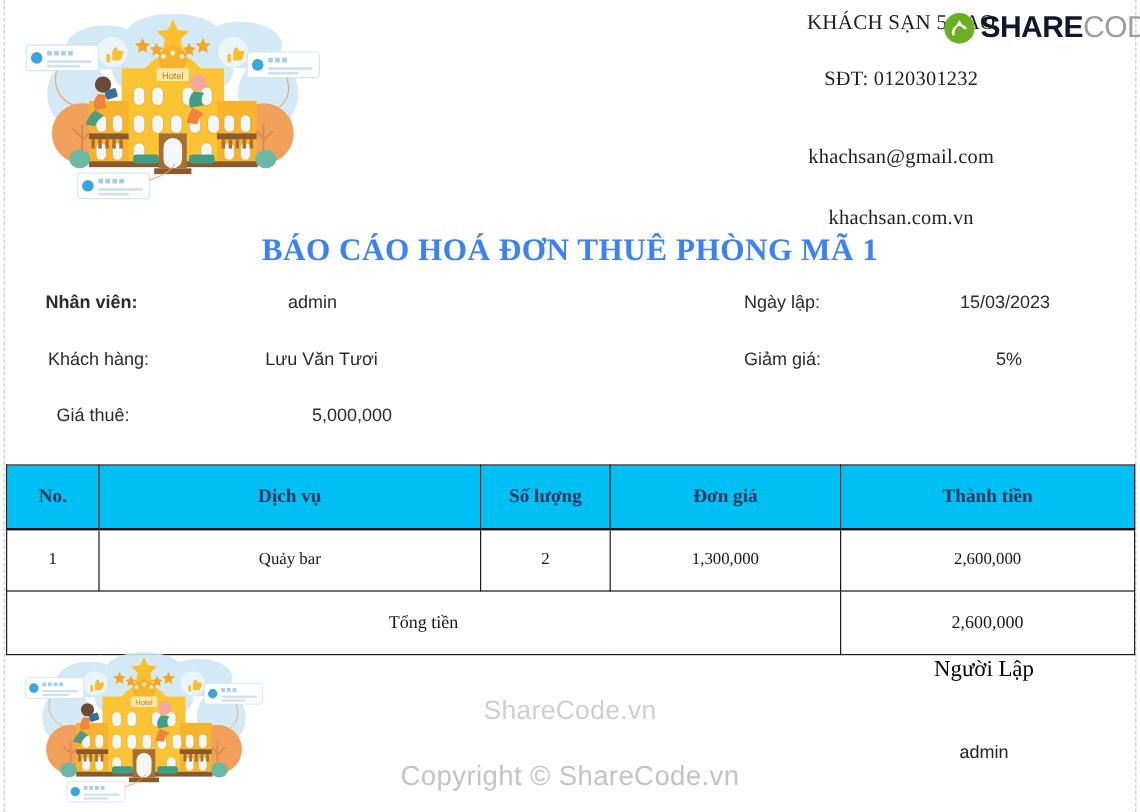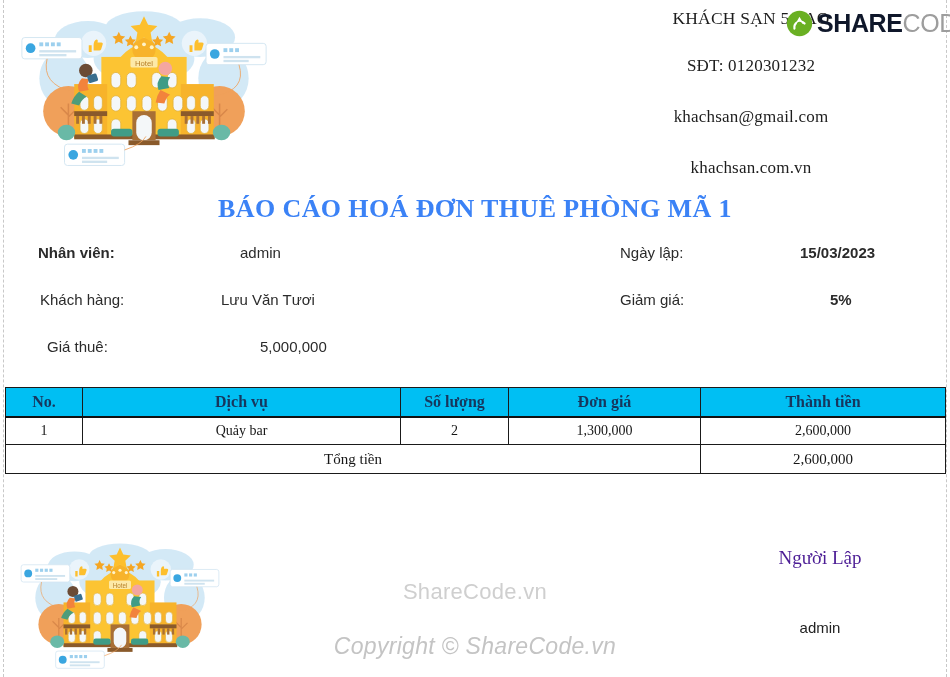--- a/index.html
+++ b/index.html
@@ -58,21 +58,21 @@
     font-family: "Liberation Serif", serif;
     color: #1d1d1d;
   }
   .hdr-line {
     font-size: 17px;
     letter-spacing: 0.2px;
     line-height: 1;
   }
   .hdr-name  { margin-top: 10px; font-size: 17.5px; }
   .hdr-phone { margin-top: 29px; }
-  .hdr-mail  { margin-top: 34px; }
+  .hdr-mail  { margin-top: 48px; }
   .hdr-web   { margin-top: 34px; }
 
   .logo {
     position: absolute;
     left: 786px;
     top: 8px;
     display: flex;
     align-items: center;
     height: 30px;
   }
@@ -125,21 +125,21 @@
   }
   .cell-value {
     position: absolute;
     font-size: 15px;
     color: #2b2b2b;
     white-space: nowrap;
   }
   .lbl-l { left: 40px; }
   .val-l { left: 221px; }
   .lbl-r { left: 620px; }
-  .val-r { left: 800px; font-weight: bold; }
+  .val-r { left: 800px; }
   .lbl-l.nv { left: 38px; font-weight: bold; }
   .val-l.adm { left: 240px; }
   .lbl-l.gt { left: 47px; }
   .val-l.gtv { left: 212px; margin-left: 48px; }
   .val-r.pct { left: 830px; }
 
   
   .table-wrap {
     position: absolute;
     left: 5px;
@@ -147,21 +147,21 @@
     width: 941px;
   }
   table.inv {
     width: 100%;
     border-collapse: collapse;
     table-layout: fixed;
     font-family: "Liberation Serif", serif;
   }
   table.inv th, table.inv td {
     border: 1px solid #1a1a1a;
-    padding: 0;
+    padding: 12px;
     text-align: center;
     color: #161616;
   }
   table.inv thead th {
     background: #00bff3;
     color: #17365d;
     font-weight: bold;
     font-size: 16px;
     height: 28px;
     border-bottom: 2px solid #111111;
@@ -190,21 +190,21 @@
     height: 172px;
   }
   .signer-title {
     position: absolute;
     left: 700px;
     top: 42px;
     width: 240px;
     text-align: center;
     font-family: "Liberation Serif", serif;
     font-size: 19px;
-    color: #4c1d95;
+    color: #000000;
   }
   .signer-name {
     position: absolute;
     left: 700px;
     top: 114px;
     width: 240px;
     text-align: center;
     font-family: "Liberation Sans", sans-serif;
     font-size: 15px;
     color: #222222;
@@ -221,21 +221,20 @@
   }
   .wm2 {
     position: absolute;
     left: 0;
     top: 128px;
     width: 950px;
     text-align: center;
     font-size: 23px;
     color: #c4c4c4;
     letter-spacing: 0.3px;
-    font-style: italic;
   }
 </style>
 </head>
 <body>
 
 <div class="page">
 
   <div class="edge-left"></div>
   <div class="edge-right"></div>
 

